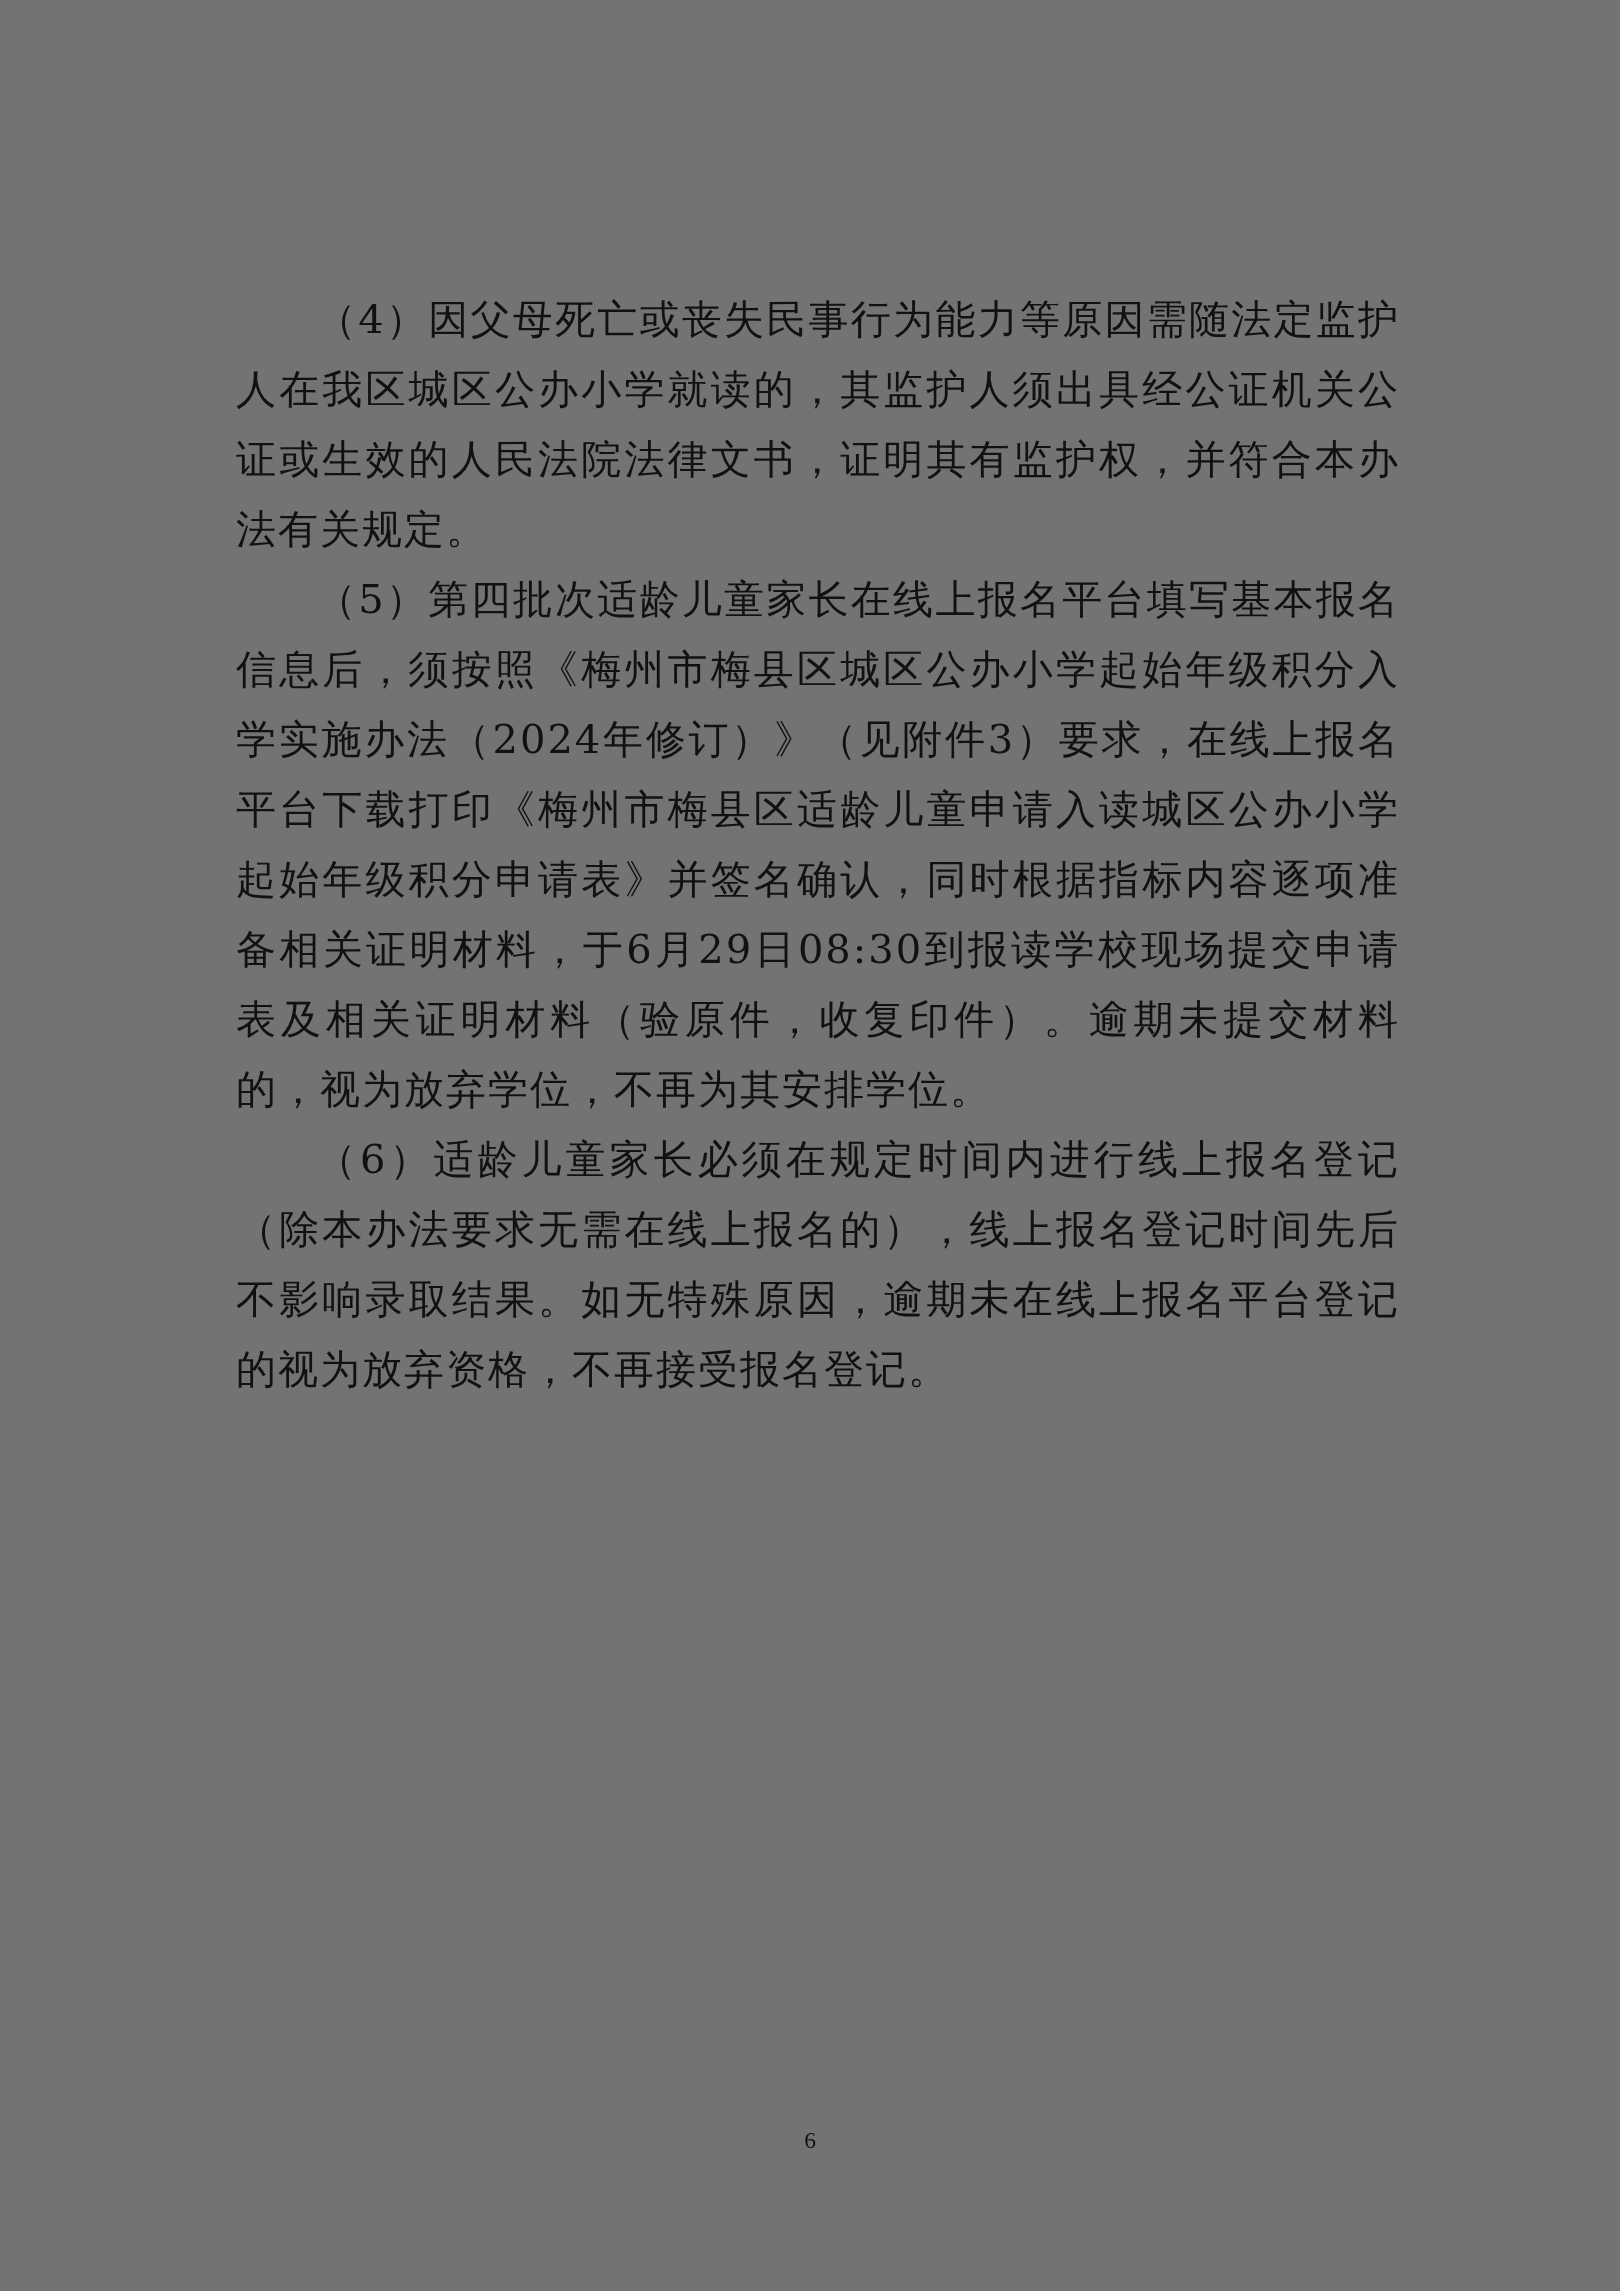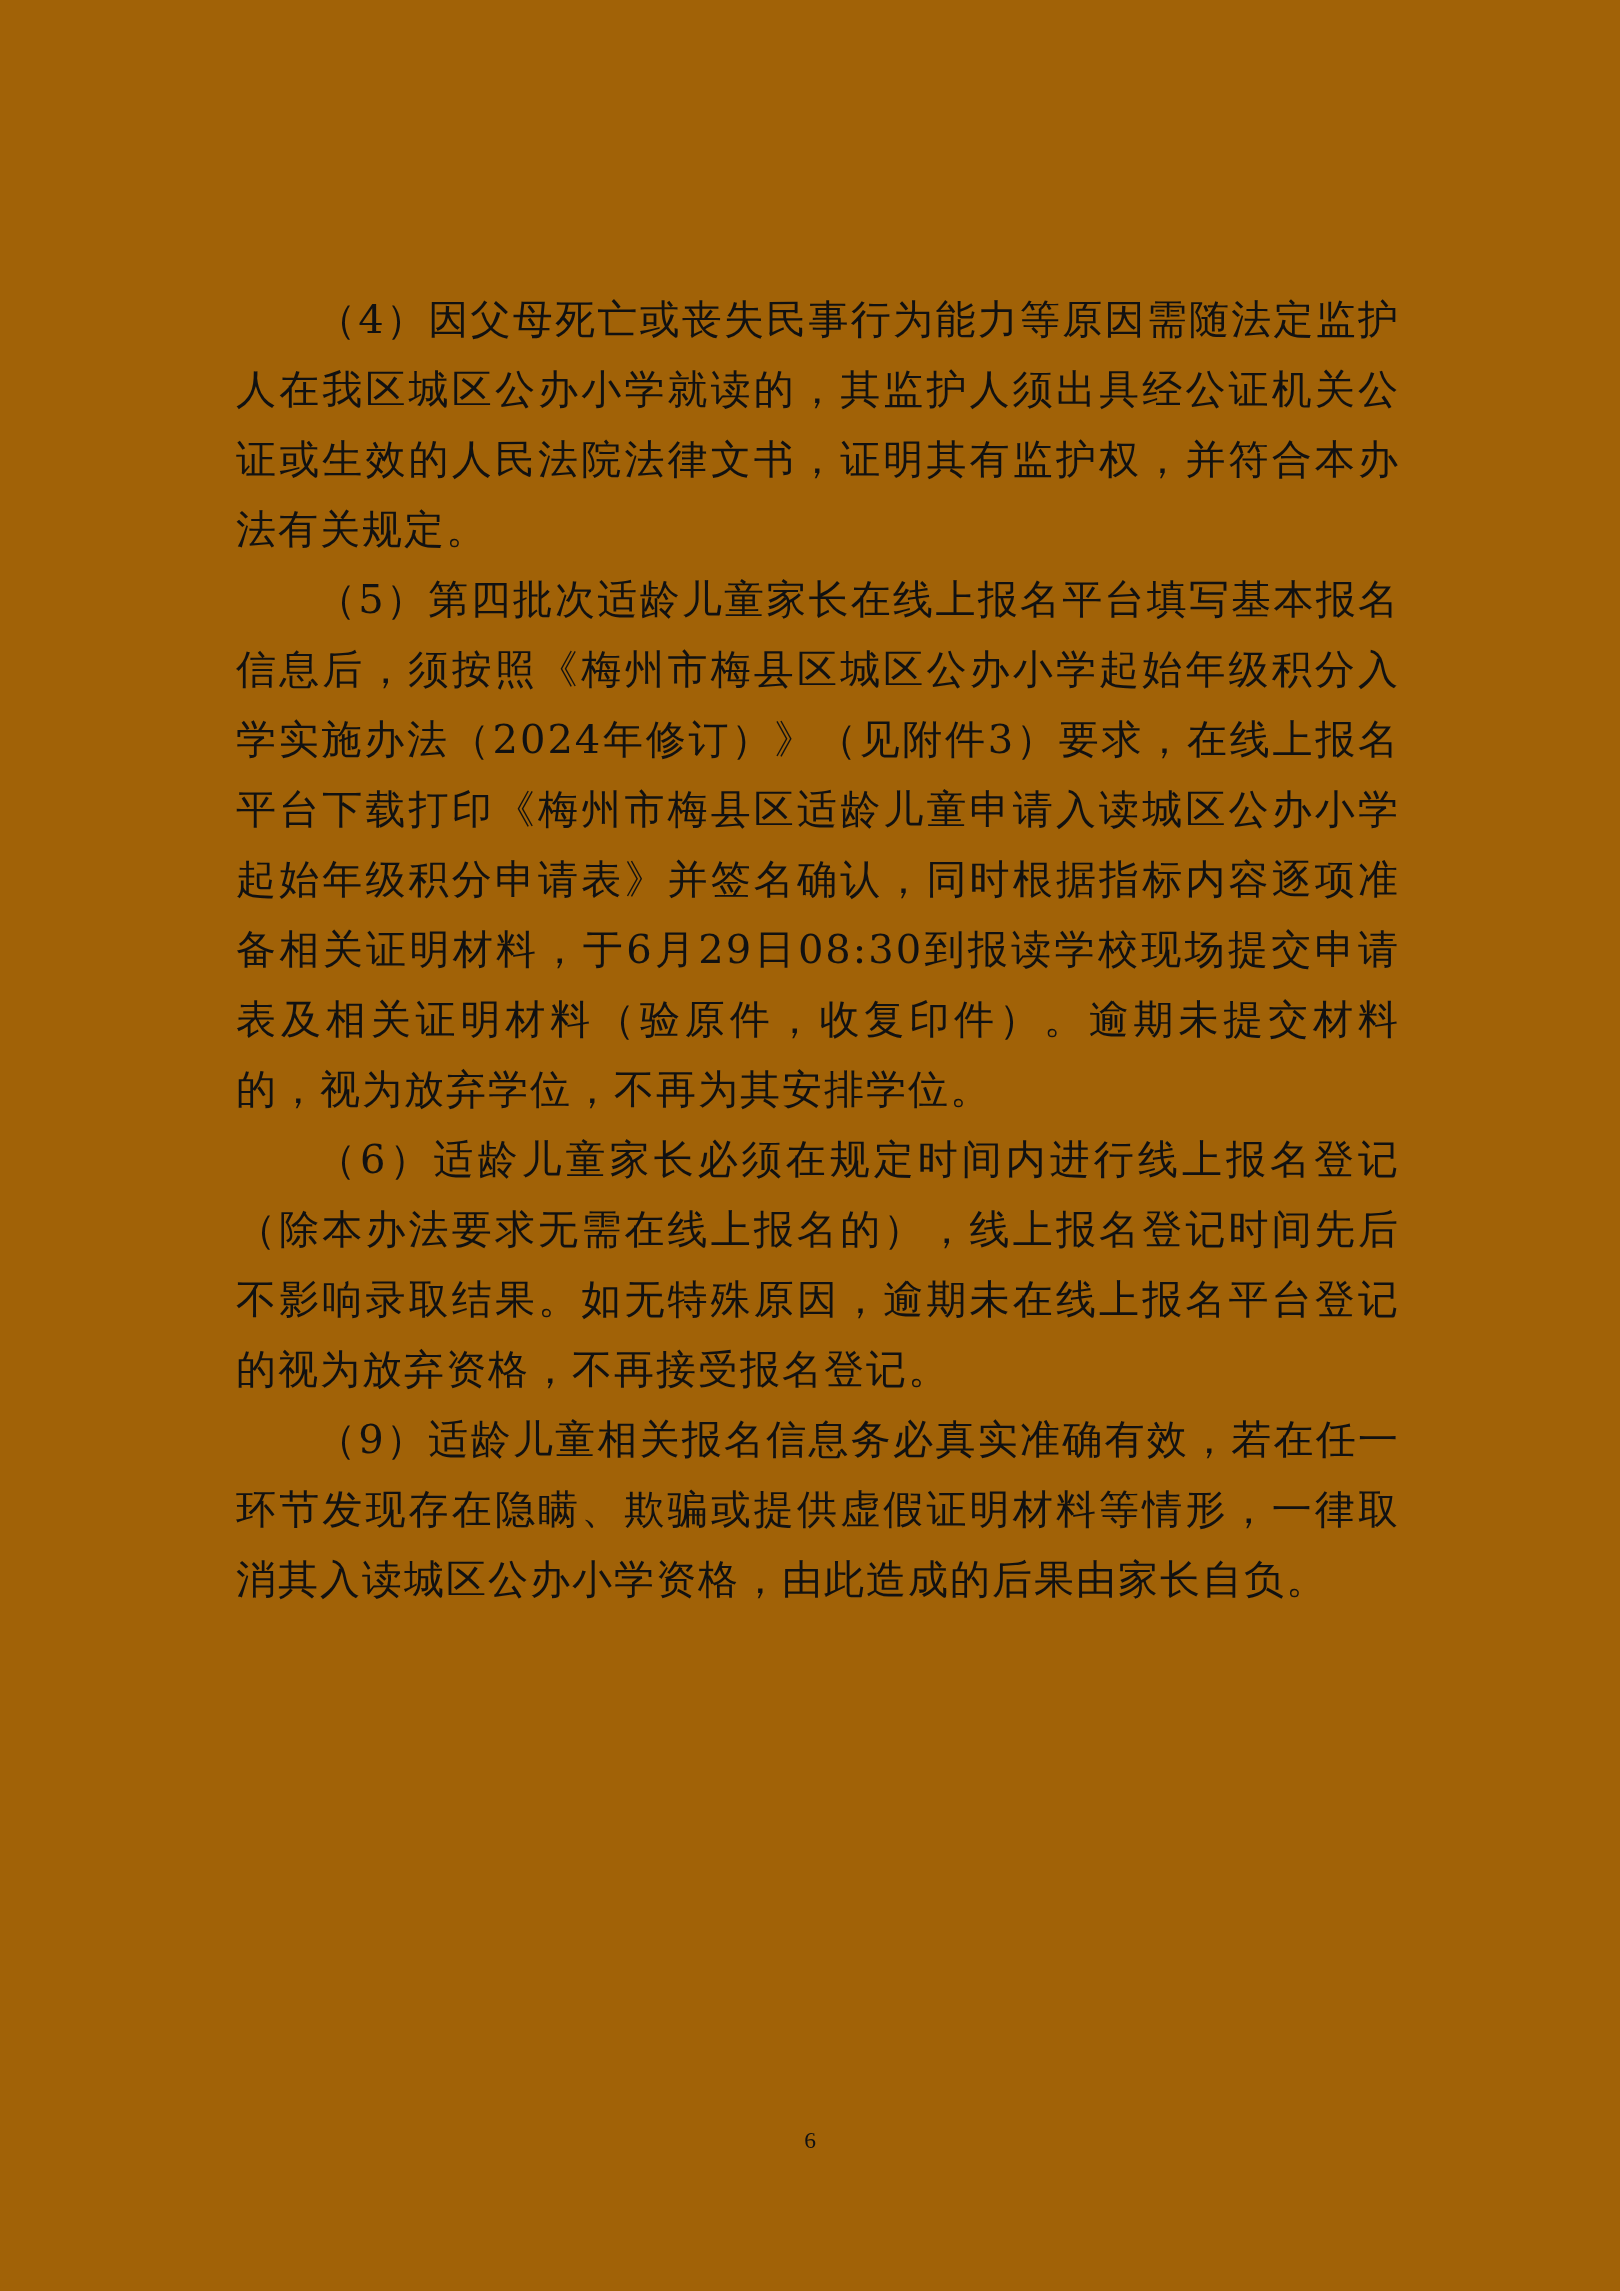--- a/index.html
+++ b/index.html
@@ -1,18 +1,18 @@
 <!DOCTYPE html>
 <html><head>
 <meta charset="utf-8">
 <style>
   html, body { margin: 0; padding: 0; background: #ffffff; }
   body { width: 1620px; height: 2292px; position: relative; overflow: hidden; }
   .page {
-    position: absolute; left: 0; top: 0; width: 1620px; height: 2292px; background: #a16207;
+    position: absolute; left: 0; top: 0; width: 1620px; height: 2292px; background: #737373;
   }
   .content {
     position: absolute; left: 236px; top: 284px; width: 1164px;
     font-family: "DejaVu Serif", "Liberation Serif", serif;
     font-size: 40px; line-height: 70px; color: #111111;
     text-align: justify; text-justify: inter-character;
     letter-spacing: 2px;
   }
   .para { margin: 0; text-indent: 2em; word-break: break-all; }
   .page-number {
@@ -21,17 +21,16 @@
   }
 </style>
 </head>
 <body>
 
 <div class="page">
   <div class="content">
     <p class="para">（4）因父母死亡或丧失民事行为能力等原因需随法定监护人在我区城区公办小学就读的，其监护人须出具经公证机关公证或生效的人民法院法律文书，证明其有监护权，并符合本办法有关规定。</p>
     <p class="para">（5）第四批次适龄儿童家长在线上报名平台填写基本报名信息后，须按照《梅州市梅县区城区公办小学起始年级积分入学实施办法（2024年修订）》（见附件3）要求，在线上报名平台下载打印《梅州市梅县区适龄儿童申请入读城区公办小学起始年级积分申请表》并签名确认，同时根据指标内容逐项准备相关证明材料，于6月29日08:30到报读学校现场提交申请表及相关证明材料（验原件，收复印件）。逾期未提交材料的，视为放弃学位，不再为其安排学位。</p>
     <p class="para">（6）适龄儿童家长必须在规定时间内进行线上报名登记（除本办法要求无需在线上报名的），线上报名登记时间先后不影响录取结果。如无特殊原因，逾期未在线上报名平台登记的视为放弃资格，不再接受报名登记。</p>
-    <p class="para">（9）适龄儿童相关报名信息务必真实准确有效，若在任一环节发现存在隐瞒、欺骗或提供虚假证明材料等情形，一律取消其入读城区公办小学资格，由此造成的后果由家长自负。</p>
   </div>
   <div class="page-number">6</div>
 </div>
 
 
 </body></html>

